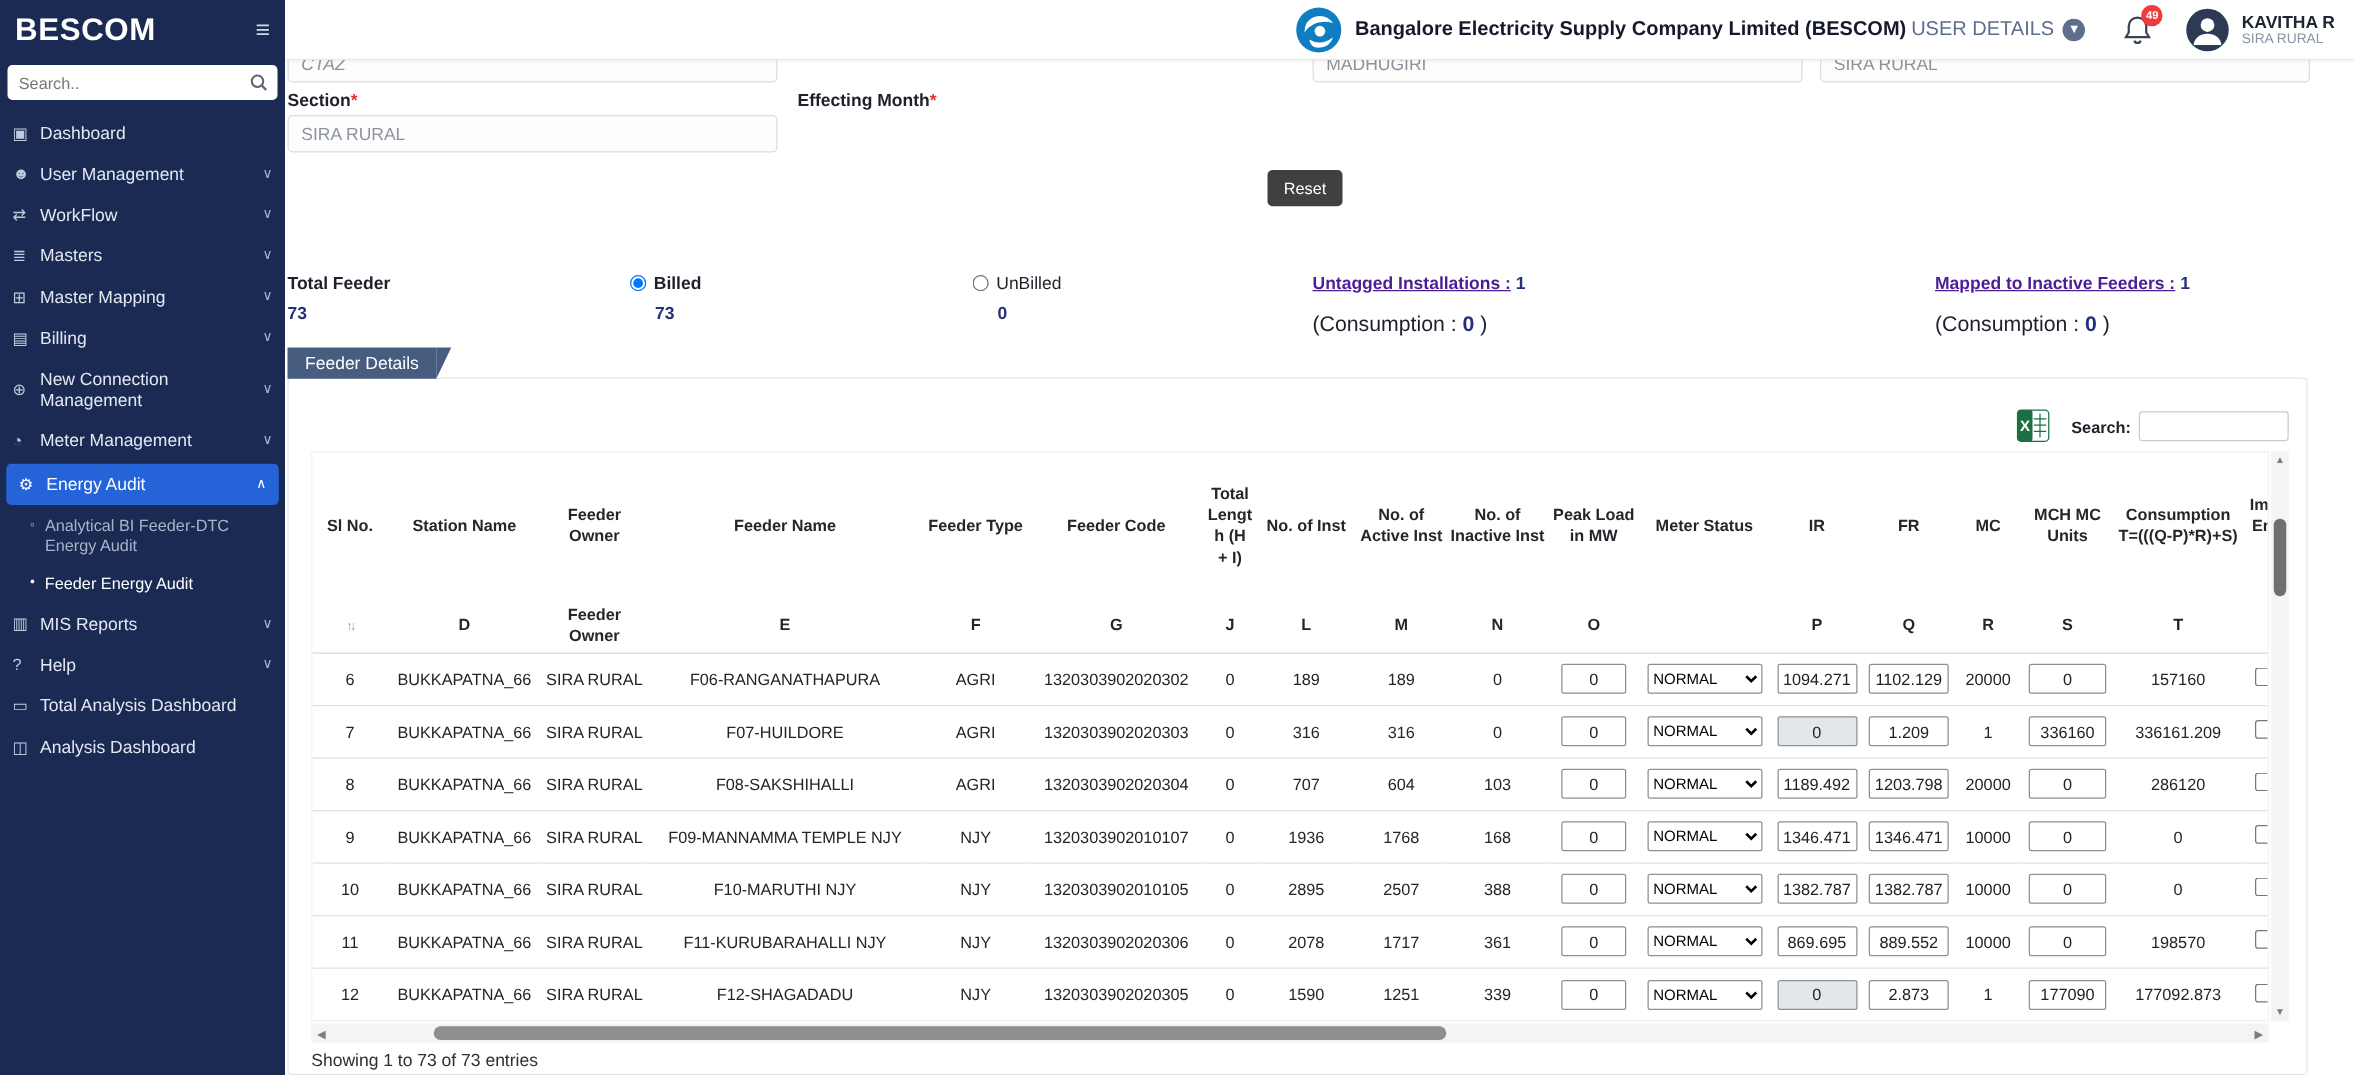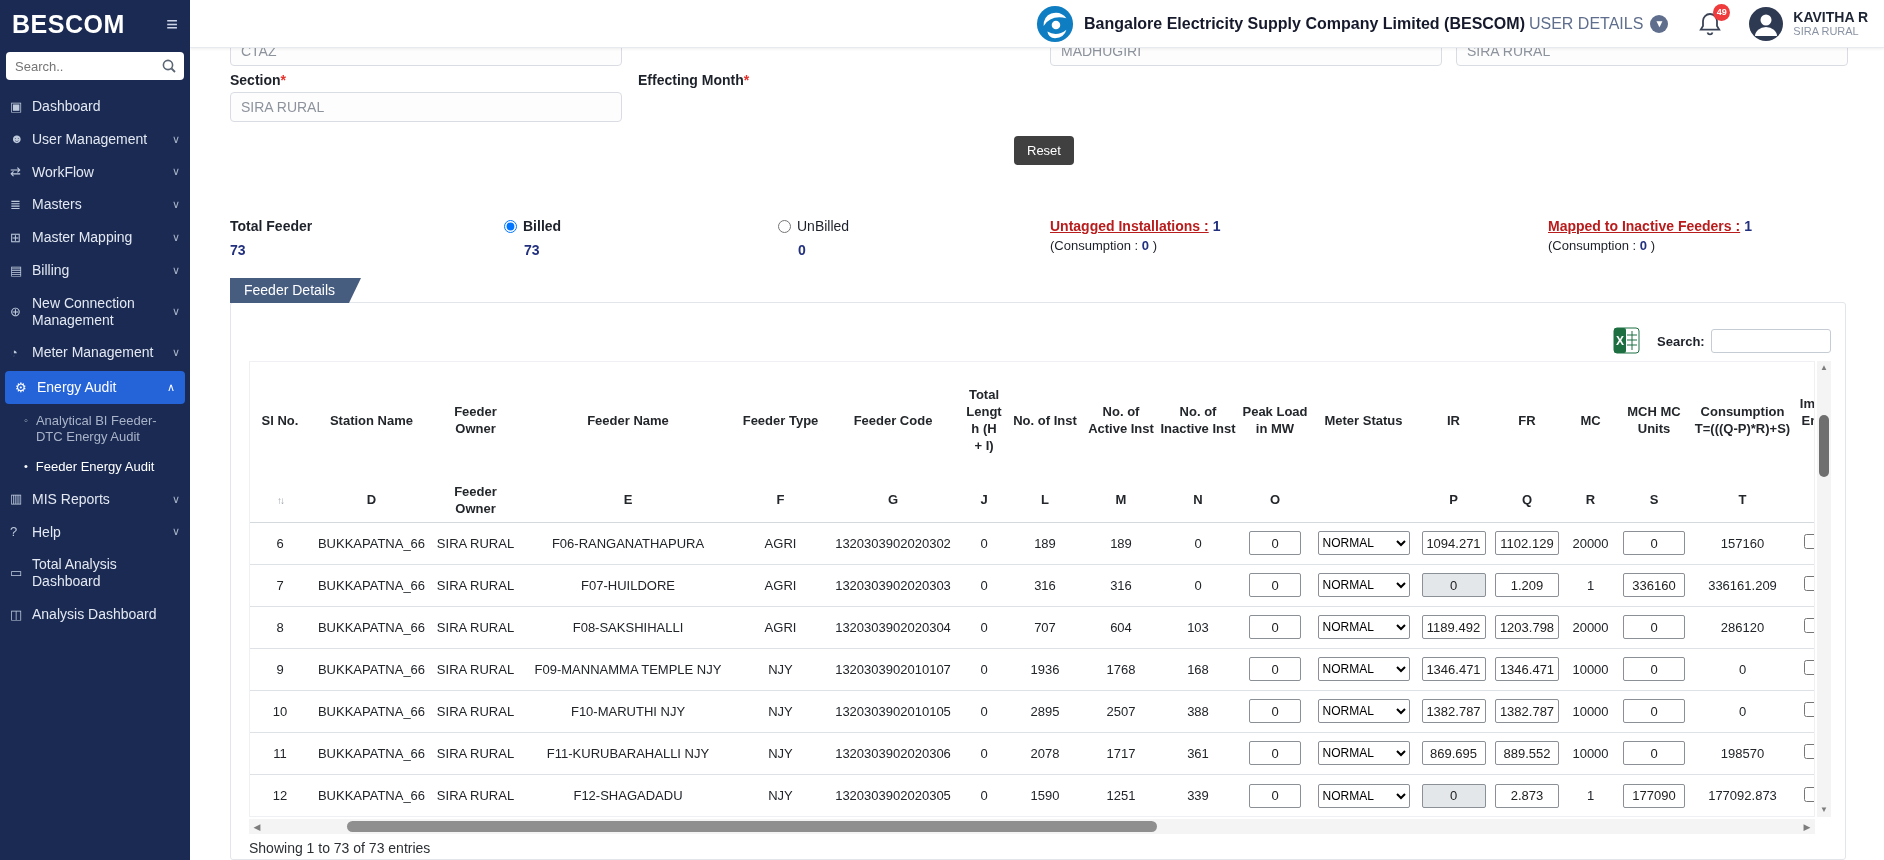--- a/index.html
+++ b/index.html
@@ -1,21 +1,21 @@
 <!DOCTYPE html>
 <html><head>
 <meta charset="utf-8">
 <style>
   *{box-sizing:border-box;margin:0;padding:0}
   html,body{width:1884px;height:860px;overflow:hidden}
   body{font-family:"Liberation Sans",sans-serif;background:#fff;color:#212529}
   .app{position:relative;width:1884px;height:860px;overflow:hidden}
 
   
-  .sidebar{position:absolute;left:0;top:0;width:190px;height:860px;background:#1a2a52;z-index:6}
+  .sidebar{position:absolute;left:0;top:0;width:228px;height:860px;background:#1a2a52;z-index:6}
   .sb-header{height:48px;display:flex;align-items:center;justify-content:space-between;padding:0 12px}
   .sb-logo{font-size:25px;font-weight:bold;color:#fff;letter-spacing:.5px;cursor:pointer}
   .hamburger{color:#cdd5e6;font-size:20px;cursor:pointer;line-height:1}
   .sb-search{position:relative;margin:4px 6px 10px}
   .sb-search input{width:100%;height:28px;border:none;border-radius:4px;padding:0 28px 0 9px;font-size:13px;color:#333;outline:none;background:#fff;font-family:inherit}
   .sb-search .mag{position:absolute;right:7px;top:6px;width:16px;height:16px;cursor:pointer}
   .menu-item{display:flex;align-items:center;padding:8px 10px;font-size:14px;cursor:pointer;color:#e3e8f2;line-height:1.2}
   .menu-item .mi{width:22px;flex:0 0 22px;font-size:13px;color:#bfc9dc;text-align:left}
   .menu-item .lbl{flex:1}
   .menu-item .chev{font-size:11px;color:#a9b4c9;margin-left:4px}
@@ -45,23 +45,23 @@
   .f-input{position:absolute;height:30px;width:392px;border:1px solid #d9dde3;border-radius:4px;background:#fdfdfd;color:#8d939c;font-size:14px;padding:0 10px;font-family:inherit;outline:none}
   .f-label{position:absolute;font-size:14px;font-weight:bold;color:#1d2129}
   .req{color:#e5322c}
   .reset-btn{position:absolute;left:824px;top:88px;background:#404040;color:#fff;border:none;border-radius:4px;font-size:13px;padding:7px 13px;cursor:pointer;font-family:inherit}
 
   .stat{position:absolute;top:170px;font-size:14px}
   .stat .lab{font-weight:bold;color:#1d2129}
   .stat .val{font-weight:bold;color:#22307e;margin-top:8px}
   .radio-line{display:flex;align-items:center;font-weight:bold;color:#1d2129}
   .radio-line input{margin-right:6px}
-  .linkline a{color:#b91c1c;font-weight:bold;text-decoration:underline;font-size:14px;cursor:pointer}
+  .linkline a{color:#4c1d95;font-weight:bold;text-decoration:underline;font-size:14px;cursor:pointer}
   .linkline .lv{font-weight:bold;color:#22307e;margin-left:4px}
-  .consline{margin-top:4px;font-size:13px;color:#1d2129}
+  .consline{margin-top:16px;font-size:17px;color:#1d2129}
   .consline b{color:#22307e}
 
   
   .tab{position:absolute;left:40px;top:230px;height:25px;background:#475d80;color:#fff;font-size:14px;line-height:25px;padding:0 14px;z-index:3}
   .tab:after{content:"";position:absolute;right:-12px;top:0;border-top:25px solid #475d80;border-right:12px solid transparent}
   .card{position:absolute;left:40px;top:254px;width:1616px;height:558px;background:#fff;border:1px solid #e2e6ea;border-radius:3px}
   .excel{position:absolute;left:1382px;top:24px;cursor:pointer}
   .tsearch-label{position:absolute;left:1426px;top:31px;font-size:13px;font-weight:bold;color:#1d2129}
   .tsearch{position:absolute;left:1480px;top:26px;width:120px;height:24px;border:1px solid #c6ccd3;border-radius:3px;font-size:13px;padding:0 6px;font-family:inherit;outline:none}
 
@@ -209,21 +209,21 @@
       </svg>
       <div class="who">
         <div class="nm">KAVITHA R</div>
         <div class="rl">SIRA RURAL</div>
       </div>
     </div>
   </header>
 
   <main class="content">
 
-    <input class="f-input" style="left: 40px; top: -12px;" value="CTAZ">
+    <input class="f-input" style="left: 40px; top: -12px; font-style: italic;" value="CTAZ">
     <input class="f-input" style="left: 860px; top: -12px;" value="MADHUGIRI">
     <input class="f-input" style="left: 1266px; top: -12px;" value="SIRA RURAL">
 
     <div class="f-label" style="left:40px;top:24px"><span>Section</span><span class="req">*</span></div>
     <div class="f-label" style="left:448px;top:24px"><span>Effecting Month</span><span class="req">*</span></div>
     <input class="f-input" style="left: 40px; top: 44px;" value="SIRA RURAL">
 
     <button class="reset-btn">Reset</button>
 
     <div class="stat" style="left:40px">

